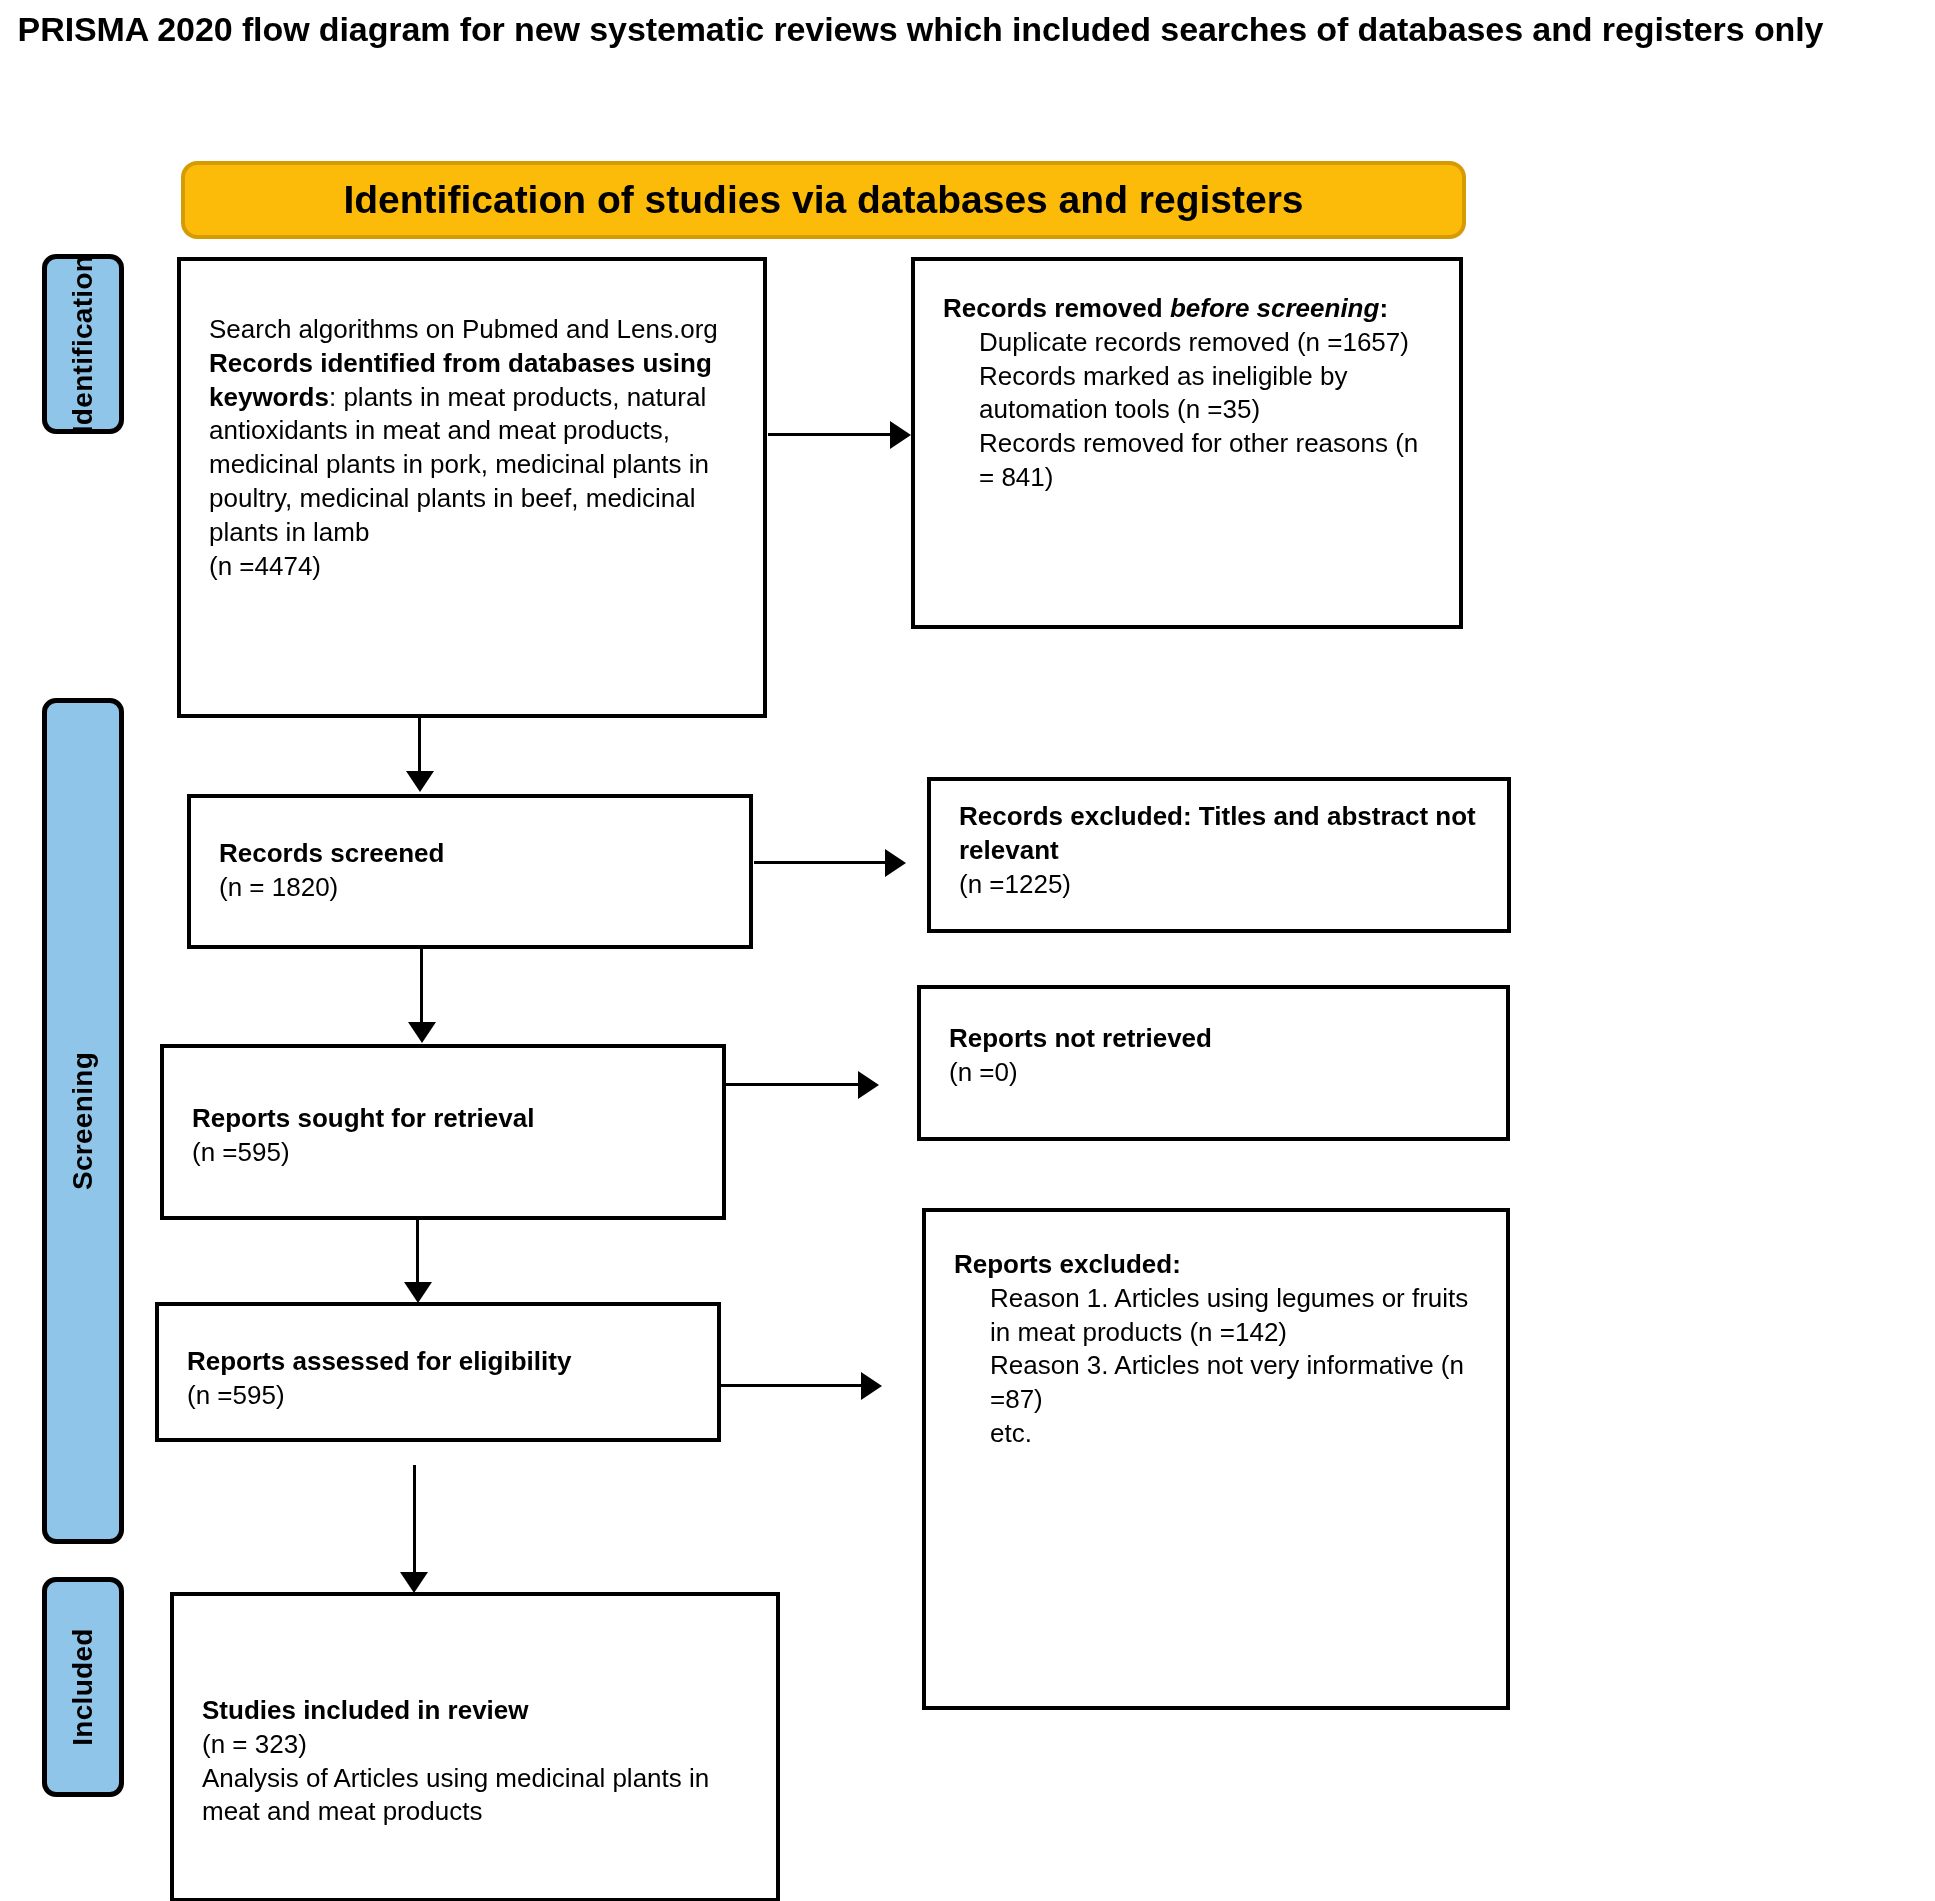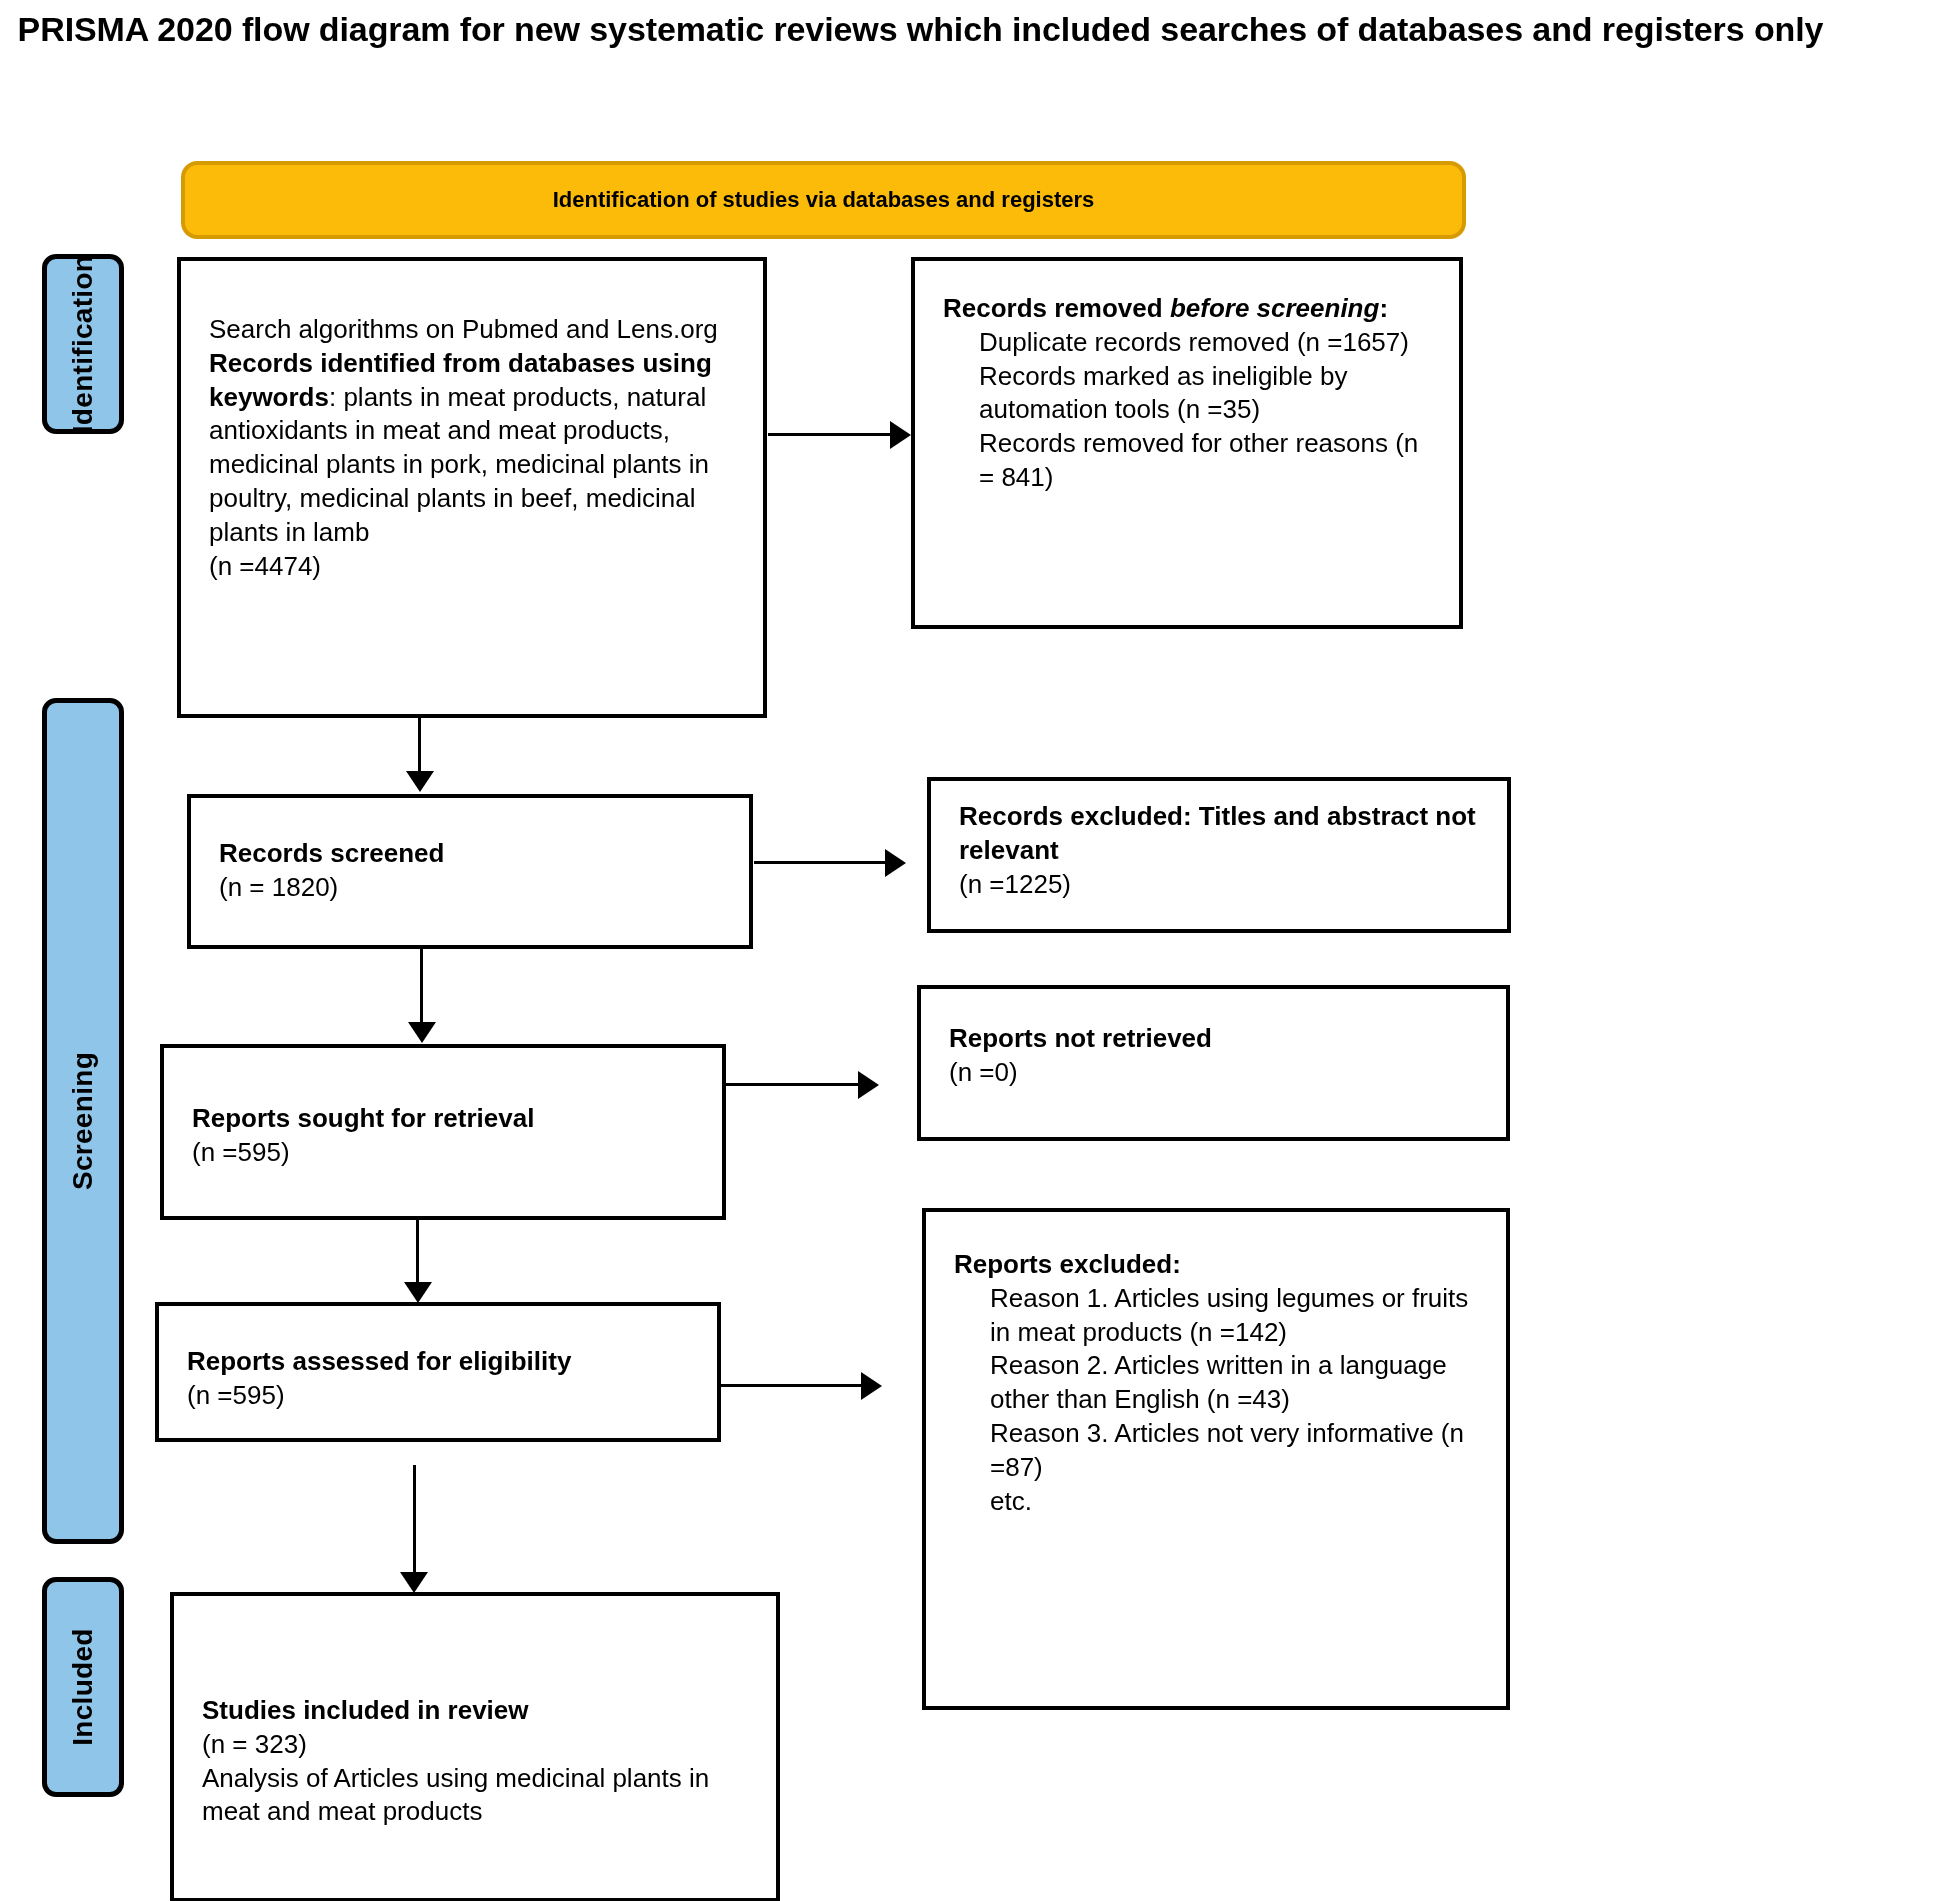--- a/index.html
+++ b/index.html
@@ -41,21 +41,21 @@
     height: 78px;
     background: #FBBB08;
     border: 4.4px solid #D79B02;
     border-radius: 16.4px;
     box-sizing: border-box;
     display: flex;
     align-items: center;
     justify-content: center;
   }
   .stage-banner-text {
-    font-size: 22px;
+    font-size: 39px;
     font-weight: bold;
     text-align: left;
   }
 
   
   .side-band {
     position: absolute;
     background: #8FC5E8;
     border: 5.7px solid #000000;
     border-radius: 14px;
@@ -214,21 +214,20 @@
     <div class="box-text">
       <b>Reports assessed for eligibility</b><br>
       <span>(n =595)</span>
     </div>
   </div>
 
   <div class="flow-box" id="box-reports-excluded">
     <div class="box-text">
       <b>Reports excluded:</b>
       <div class="indent">Reason 1. Articles using legumes or fruits in meat products (n =142)</div>
-      <div class="indent">Reason 2. Articles written in a language other than English (n =43)</div>
       <div class="indent">Reason 3. Articles not very informative (n =87)</div>
       <div class="indent">etc.</div>
     </div>
   </div>
 
   <div class="flow-box" id="box-included">
     <div class="box-text">
       <b>Studies included in review</b><br>
       <span>(n = 323)</span><br>
       <span>Analysis of Articles using medicinal plants in meat and meat products</span>

